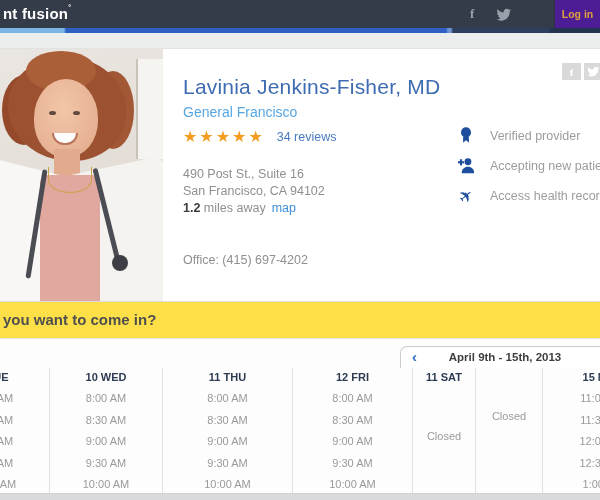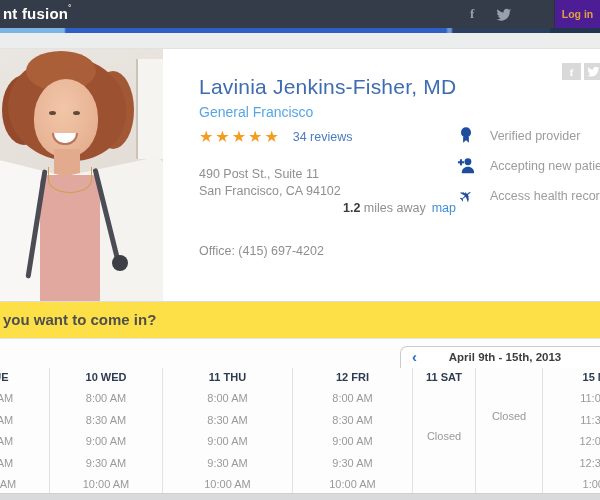--- a/index.html
+++ b/index.html
@@ -45,32 +45,32 @@
     border-radius:0 0 26px 26px;box-sizing:border-box;}
   .ph-neck{left:54px;top:100px;width:26px;height:28px;background:#e3ab8d;}
   .ph-coat-l{left:-30px;top:118px;width:95px;height:160px;background:#f8f7f5;transform:rotate(14deg);border-radius:12px;}
   .ph-coat-r{left:72px;top:116px;width:110px;height:170px;background:#f4f3f0;transform:rotate(-12deg);border-radius:12px;}
   .ph-top{left:40px;top:126px;width:60px;height:130px;background:#e0a89e;border-radius:8px 8px 0 0;}
   .ph-necklace{left:48px;top:118px;width:44px;height:26px;border:1px solid #c9a24a;border-top:none;border-radius:0 0 50% 50%;box-sizing:border-box;}
   .ph-steth-l{left:34px;top:120px;width:5px;height:110px;background:#4c4c54;transform:rotate(9deg);border-radius:3px;}
   .ph-steth-r{left:104px;top:118px;width:5px;height:96px;background:#4c4c54;transform:rotate(-14deg);border-radius:3px;}
   .ph-steth-b{left:112px;top:206px;width:16px;height:16px;background:#3e3e46;border-radius:50%;}
   
-  .card{position:relative;flex:1;overflow:hidden;background:#fff;padding-left:16px;}
+  .card{position:relative;flex:1;overflow:hidden;background:#fff;}
   .card-inner{padding:26px 0 0 20px;}
   .doc-name{margin:0;font-size:21px;font-weight:normal;color:#3e6cb1;letter-spacing:.2px;}
   .specialty{margin-top:5px;font-size:14px;color:#55a7e4;cursor:pointer;}
   .rating{margin-top:9px;display:flex;align-items:center;}
   .stars{color:#f39c1f;font-size:16px;letter-spacing:2px;line-height:1;}
   .reviews{margin-left:12px;font-size:12.5px;color:#4a7cc0;cursor:pointer;}
   .addr{margin-top:21px;font-size:12.5px;color:#8f8f8f;line-height:17px;}
-  .distance{font-size:12.5px;line-height:17px;color:#8f8f8f;text-align:center;}
+  .distance{font-size:12.5px;line-height:17px;color:#8f8f8f;}
   .distance b{color:#3c3c3c;}
   .maplink{color:#3f8fd8;margin-left:6px;cursor:pointer;}
-  .office{margin-top:27px;font-size:12.5px;color:#8f8f8f;}
+  .office{margin-top:36px;font-size:12.5px;color:#8f8f8f;}
   .badges{position:absolute;left:292px;top:76px;display:flex;flex-direction:column;gap:8px;}
   .badge{display:flex;align-items:center;height:22px;white-space:nowrap;}
   .badge .bicon{width:22px;height:22px;flex:none;display:flex;align-items:center;justify-content:center;}
   .badge .blabel{margin-left:13px;font-size:12.5px;color:#9c9c9c;}
   .plane-glyph{font-size:17px;color:#1d4d9d;transform:rotate(-40deg);line-height:1;}
   .card-social{position:absolute;top:14px;left:399px;display:flex;gap:3px;}
   .sq{width:19px;height:17px;background:#d9d9d9;display:flex;align-items:center;justify-content:center;cursor:pointer;}
   .sq .f{color:#fff;font-weight:bold;font-size:11px;font-family:"Liberation Serif",serif;}
   
   .band{position:absolute;top:302px;left:0;width:600px;height:37px;background:#fde047;
@@ -136,21 +136,21 @@
 
   <div class="card">
     <div class="card-inner">
       <h1 class="doc-name">Lavinia Jenkins-Fisher, MD</h1>
       <div class="specialty">General Francisco</div>
       <div class="rating">
         <span class="stars">★★★★★</span>
         <span class="reviews">34 reviews</span>
       </div>
       <div class="addr">
-        <div>490 Post St., Suite 11</div>
+        <div>490 Post St., Suite 16</div>
         <div>San Francisco, CA 94102</div>
         <div class="distance">
           <b>1.2</b><span> miles away</span><span class="maplink">map</span>
         </div>
       </div>
       <div class="office">Office: (415) 697-4202</div>
     </div>
 
     <div class="badges">
       <div class="badge">

